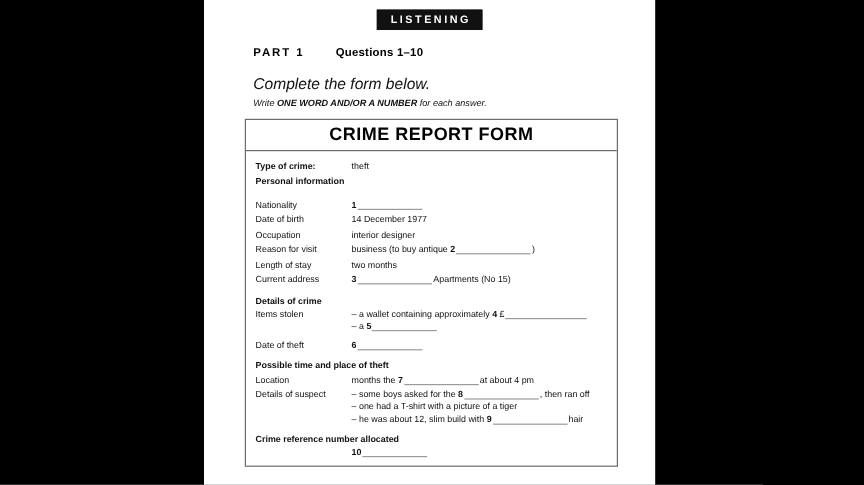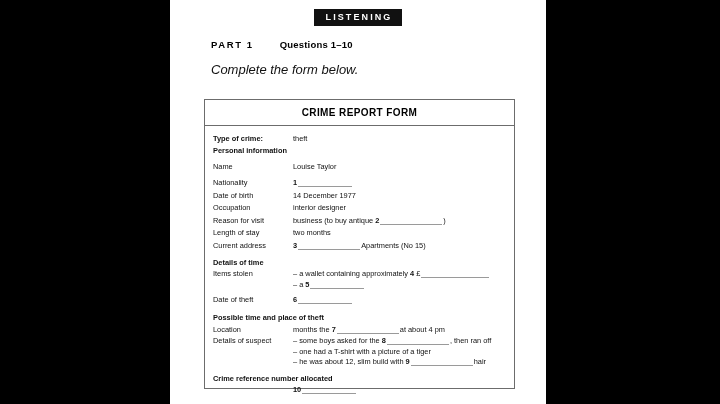--- a/index.html
+++ b/index.html
@@ -28,21 +28,21 @@
   .instr1{position:absolute;left:41px;top:62px;font-size:13px;font-style:italic;color:#111;}
   .instr2{position:absolute;left:41px;top:81px;font-size:7.6px;font-style:italic;color:#111;white-space:nowrap;}
   .instr2 b{font-weight:bold;font-style:italic;}
 
   .formbox{
     position:absolute;left:34px;top:99px;width:311px;height:290px;
     border:1px solid #6c6c6c;box-sizing:border-box;background:#fff;
   }
   .form-title{
     height:25px;line-height:25px;text-align:center;
-    font-size:10px;font-weight:bold;letter-spacing:.4px;color:#000;
+    font-size:15px;font-weight:bold;letter-spacing:.4px;color:#000;
     border-bottom:1px solid #6c6c6c;
   }
   .form-body{padding:7px 0 0 0;position:relative;}
 
   .row{display:flex;align-items:center;padding:0 8px;margin-bottom:1.5px;min-height:11px;}
   .row .lbl{width:80px;flex:0 0 80px;font-size:7.4px;color:#111;}
   .row .val{font-size:7.4px;color:#111;white-space:nowrap;}
   .row.bold .lbl,.row.bold .val{font-weight:bold;}
   .section{padding:0 8px;font-size:7.4px;font-weight:bold;color:#111;margin-bottom:2px;}
   .gap{height:6px;}
@@ -70,38 +70,37 @@
     <div class="banner-wrap">
       <span class="banner">LISTENING</span>
     </div>
 
     <div class="heading">
       <span class="part">PART 1</span><span class="q">Questions 1–10</span>
     </div>
 
     <div class="instr1">Complete the form below.</div>
 
+    <div class="instr2">
+      <span>Write </span><b>ONE WORD AND/OR A NUMBER</b><span> for each answer.</span>
+    </div>
 
     <div class="formbox">
       <div class="form-title">CRIME REPORT FORM</div>
 
       <div class="form-body">
 
         <div class="row bold">
           <span class="lbl">Type of crime:</span>
           <span class="val" style="font-weight:normal">theft</span>
         </div>
 
         <div class="section">Personal information</div>
         <div class="gap-sm"></div>
 
-        <div class="row">
-          <span class="lbl">Name</span>
-          <span class="val">Louise Taylor</span>
-        </div>
 
         <div class="gap-sm"></div>
 
         <div class="row">
           <span class="lbl">Nationality</span>
           <span class="val"><span class="qn">1</span><span class="blank b-md"></span></span>
         </div>
 
         <div class="row">
           <span class="lbl">Date of birth</span>
@@ -123,21 +122,21 @@
           <span class="val">two months</span>
         </div>
 
         <div class="row">
           <span class="lbl">Current address</span>
           <span class="val"><span class="qn">3</span><span class="blank b-lg"></span><span>Apartments (No 15)</span></span>
         </div>
 
         <div class="gap"></div>
 
-        <div class="section">Details of time</div>
+        <div class="section">Details of crime</div>
 
         <div class="sub">
           <span class="lbl">Items stolen</span>
           <span class="val"><span>–  a wallet containing approximately</span> <span class="qn">4</span> <span>£</span><span class="blank b-xl"></span></span>
         </div>
 
         <div class="sub">
           <span class="lbl"></span>
           <span class="val"><span>–  a</span> <span class="qn">5</span><span class="blank b-md"></span></span>
         </div>

